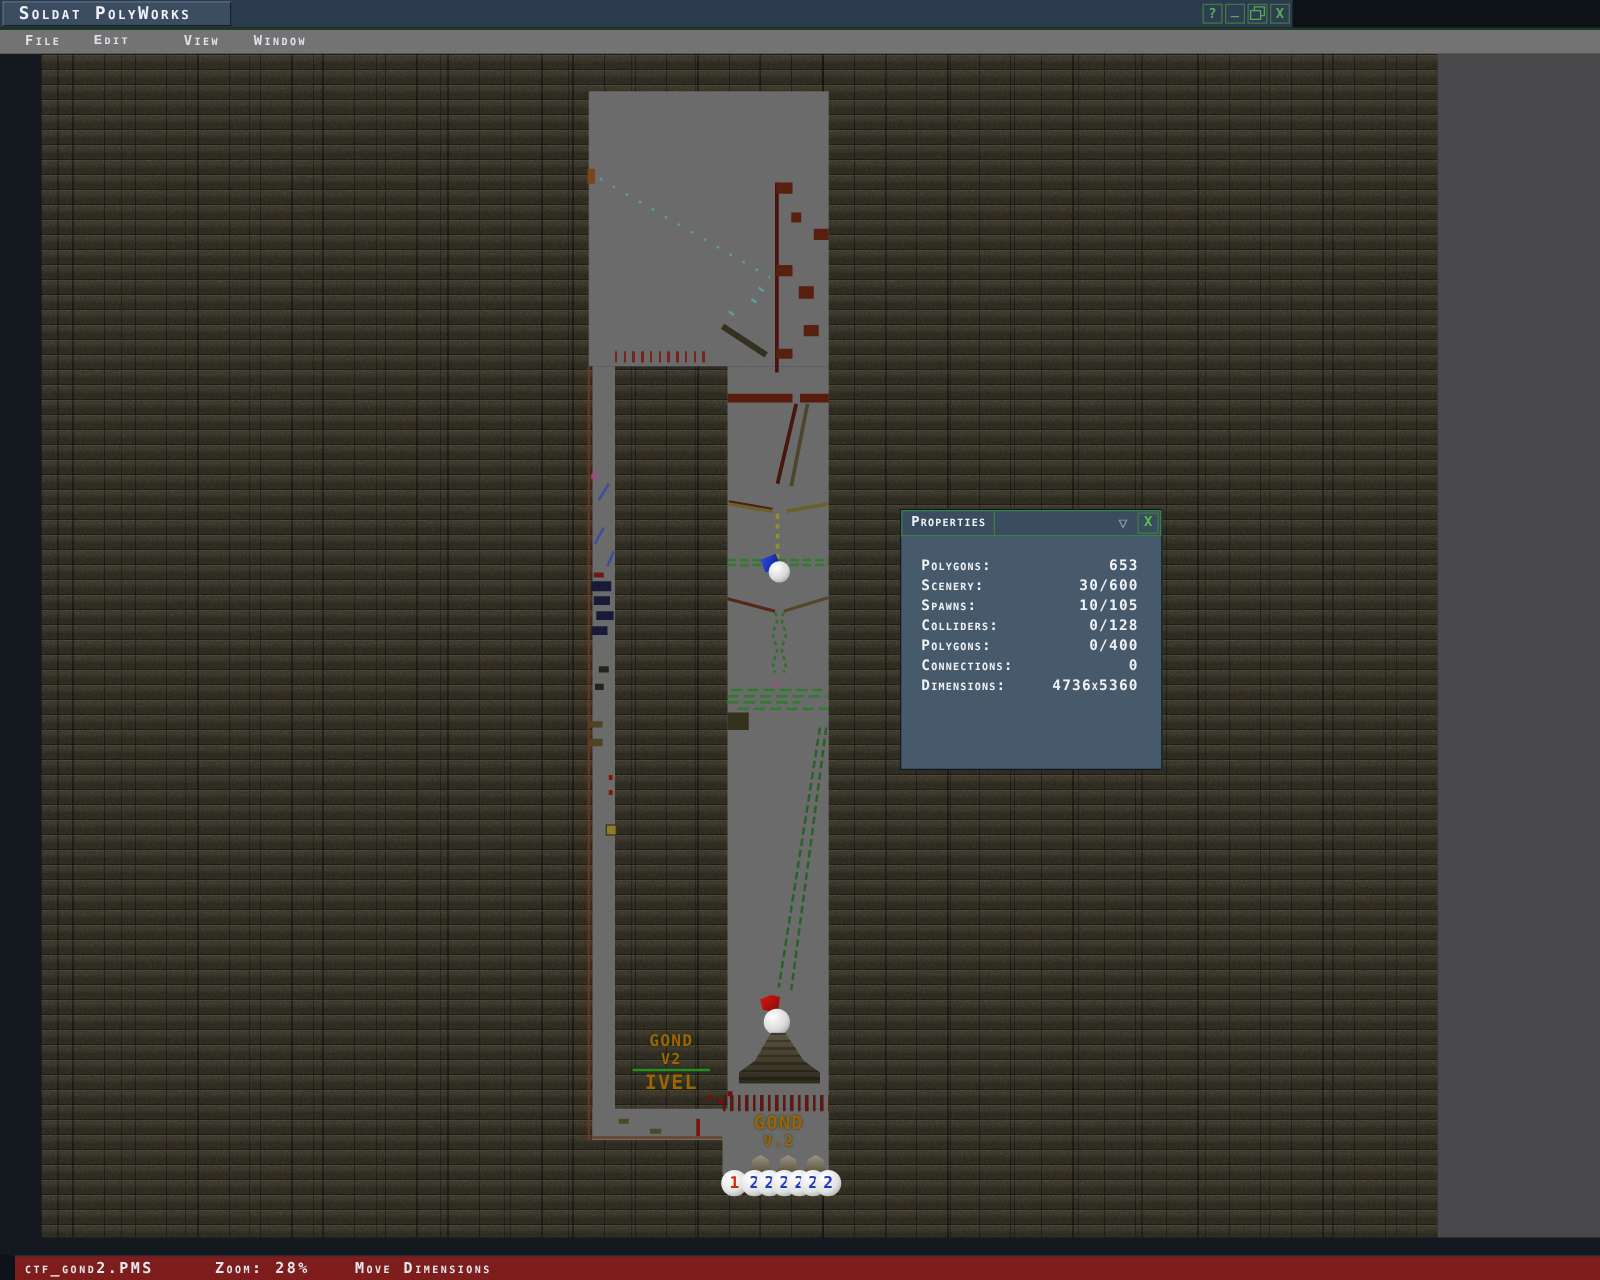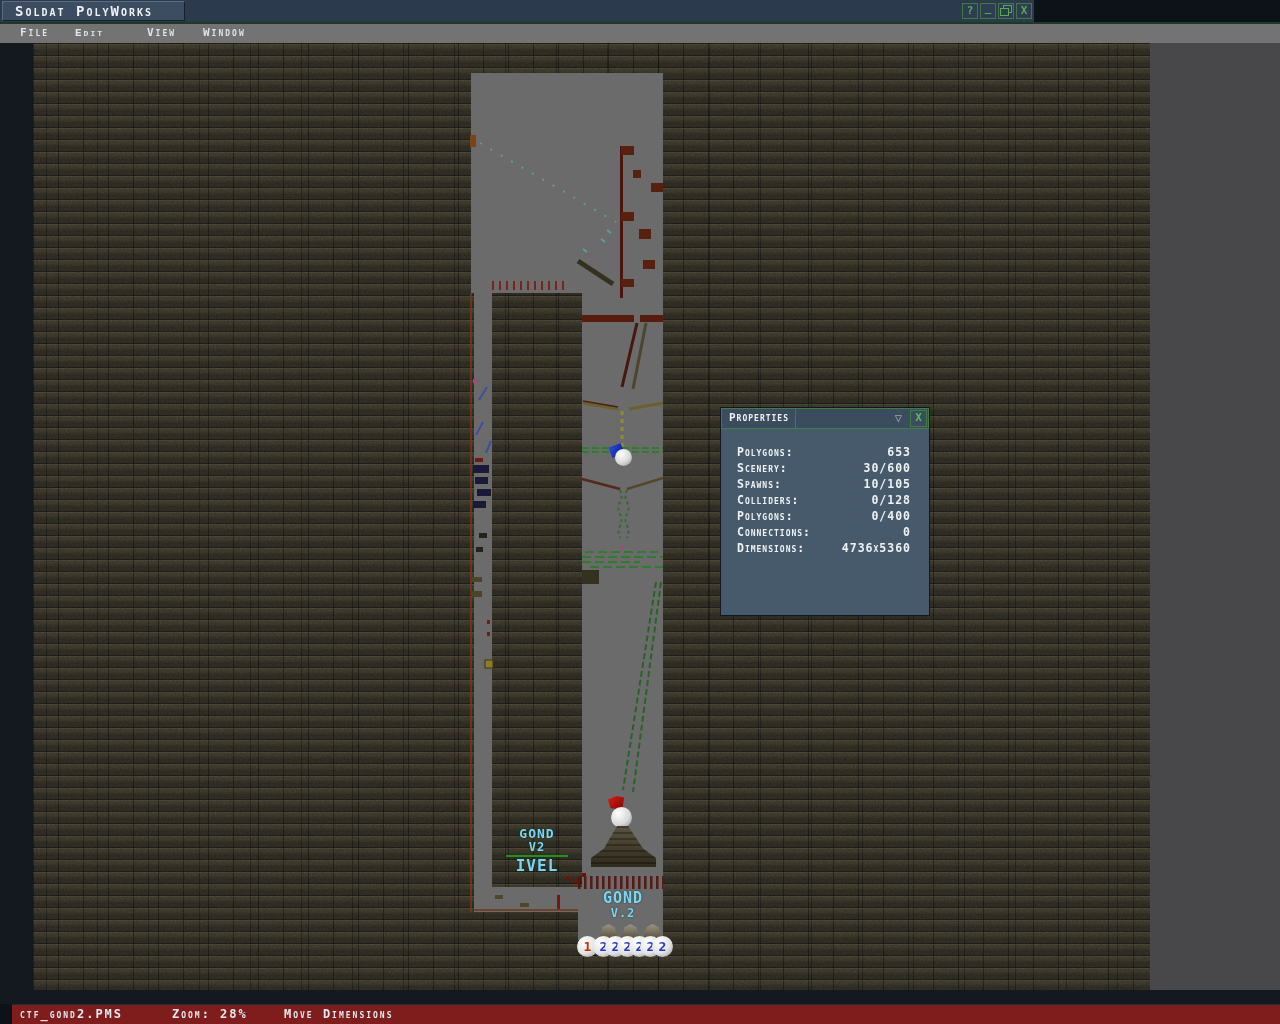--- a/index.html
+++ b/index.html
@@ -73,21 +73,21 @@
   .arch-1{left:599px;} .arch-2{left:621px;} .arch-3{left:643px;}
 
   
   .orb-row .orb{position:absolute;top:893px;width:21px;height:21px;border-radius:50%;
     background:radial-gradient(circle at 35% 30%, #ffffff, #e2e2e2 55%, #9a9a9a 95%);
     text-align:center;line-height:21px;font-weight:bold;font-size:13px;color:#2038c0;}
   .orb.red{color:#cc2e00;}
   .ob-0{left:577px;} .ob-1{left:593px;} .ob-2{left:605px;} .ob-3{left:617px;} .ob-4{left:629px;} .ob-5{left:640px;} .ob-6{left:652px;}
 
   
-  .graffiti{position:absolute;color:#7dd3fc;font-weight:bold;text-align:center;letter-spacing:1px;
+  .graffiti{position:absolute;color:#a16207;font-weight:bold;text-align:center;letter-spacing:1px;
     text-shadow:0 0 2px rgba(10,60,10,.9);line-height:1.1;}
   .graf-left{left:506px;top:784px;width:62px;}
   .graf-left .g1{font-size:13px;display:block;}
   .graf-left .g2{font-size:12px;display:block;}
   .graf-left .g3{font-size:16px;display:block;border-top:2px solid #22901f;margin-top:1px;}
   .graf-bottom{left:594px;top:847px;width:58px;}
   .graf-bottom .g1{font-size:15px;display:block;}
   .graf-bottom .g2{font-size:12px;display:block;}
 
   

